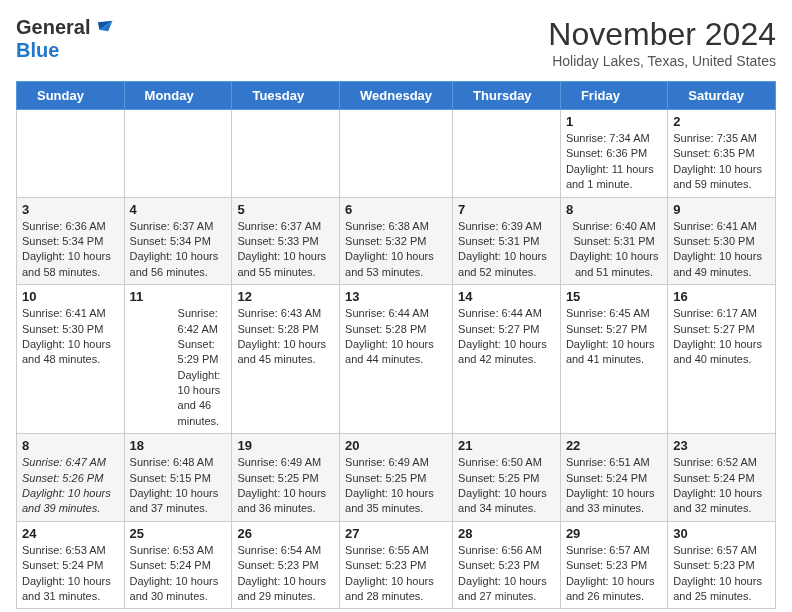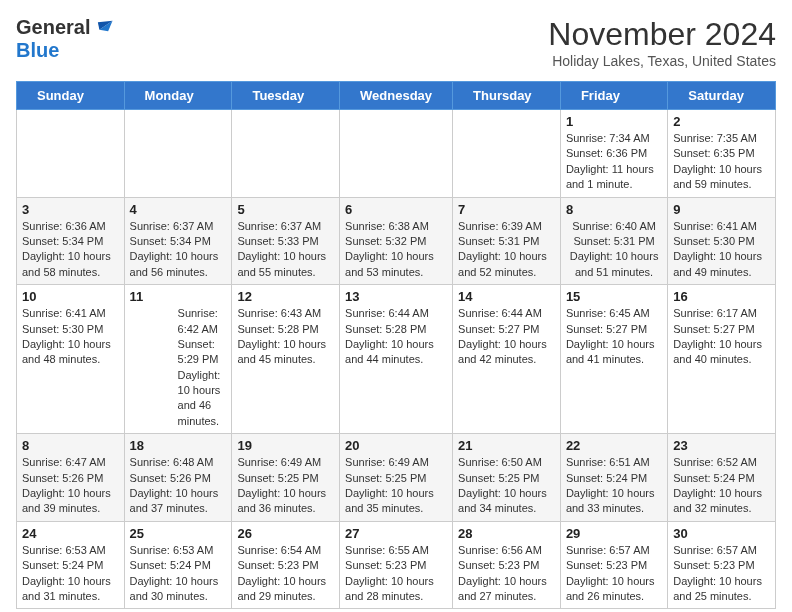--- a/index.html
+++ b/index.html
@@ -216,28 +216,28 @@
         <td>
           <div class="day-num">16</div>
           <div class="day-info" style="white-space: pre-line;">Sunrise: 6:17 AM
 Sunset: 5:27 PM
 Daylight: 10 hours and 40 minutes.</div>
         </td>
       </tr>
       <tr>
         <td>
           <div class="day-num">8</div>
-          <div class="day-info" style="white-space: pre-line;">Sunrise: 6:47 AM
+          <div class="day-info" style="white-space: pre-line; font-style: italic;">Sunrise: 6:47 AM
 Sunset: 5:26 PM
 Daylight: 10 hours and 39 minutes.</div>
         </td>
         <td>
           <div class="day-num">18</div>
           <div class="day-info" style="white-space: pre-line;">Sunrise: 6:48 AM
-Sunset: 5:26 PM
+Sunset: 5:15 PM
 Daylight: 10 hours and 37 minutes.</div>
         </td>
         <td>
           <div class="day-num">19</div>
           <div class="day-info" style="white-space: pre-line;">Sunrise: 6:49 AM
 Sunset: 5:25 PM
 Daylight: 10 hours and 36 minutes.</div>
         </td>
         <td>
           <div class="day-num">20</div>

